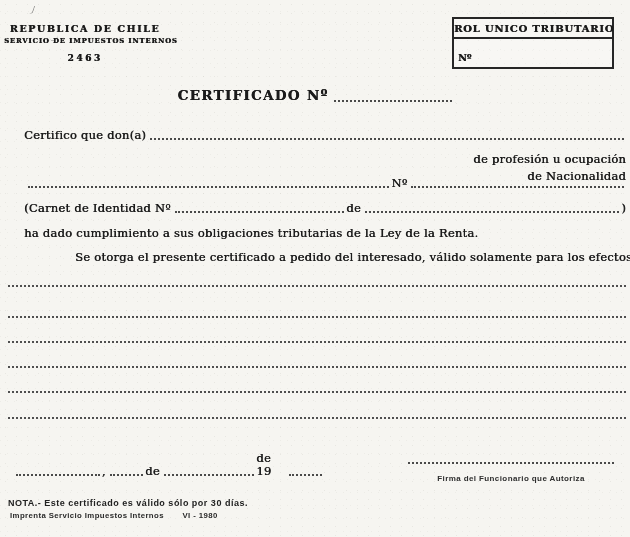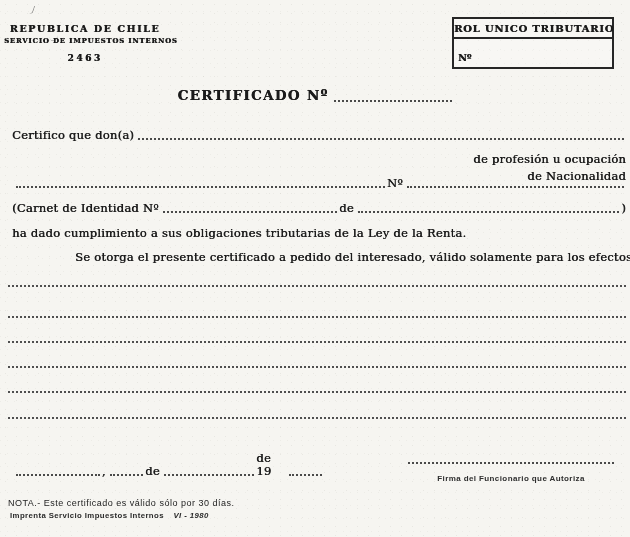--- a/index.html
+++ b/index.html
@@ -52,21 +52,21 @@
   
   .titlerow{
     position:absolute; left:0; top:89px; width:100%;
     display:flex; justify-content:center; align-items:flex-end;
     font-size:13.5px; font-weight:bold; letter-spacing:1.3px; line-height:1;
   }
   .titlerow .tdots{ width:118px; border-bottom:2px dotted #4a4a4a; margin:0 0 1px 6px; }
 
   
   .frow{
-    position:absolute; left:12px; right:4px;
+    position:absolute; left:24px; right:4px;
     display:flex; align-items:flex-end;
     font-size:11.5px; letter-spacing:0.25px; line-height:1.15;
   }
   .frow span{ white-space:nowrap; }
   .dots{ border-bottom:2px dotted #4a4a4a; margin:0 2px 2px 4px; }
   .g1{ flex-grow:1; } .g15{ flex-grow:1.5; } .g17{ flex-grow:1.7; }
   .r1{ top:129px; } .r2{ top:153px;flex-direction:column; } .r3{ top:177px; }
   .r4{ top:202px; } .r5{ top:227px; }
   .r6{ top:251px; left:75px; }
 
@@ -93,30 +93,30 @@
   .sig .sigcap{
     font-family:"Liberation Sans", sans-serif;
     font-size:8px; font-weight:bold; letter-spacing:0.4px;
     color:#2e2e2e; margin-top:10px; white-space:nowrap;
   }
 
   
   .nota{
     position:absolute; left:8px; top:498px;
     font-family:"Liberation Sans", sans-serif;
-    font-size:9px; font-weight:normal; letter-spacing:0.5px; color:#222;
+    font-size:9px; font-weight:bold; letter-spacing:0.5px; color:#222;
     white-space:nowrap;
   }
   .imprint{
     position:absolute; left:10px; top:511px;
     font-family:"Liberation Sans", sans-serif;
     font-size:7.8px; font-weight:bold; letter-spacing:0.4px; color:#2a2a2a;
     white-space:nowrap;
   }
-  .imprint .ed{ margin-left:7px;font-style:italic; }
+  .imprint .ed{ margin-left:16px; }
 </style>
 </head>
 <body>
 
 <div class="page">
 
   <div class="stray1"></div>
   <div class="stray2"></div>
 
   <div class="agency ink">

